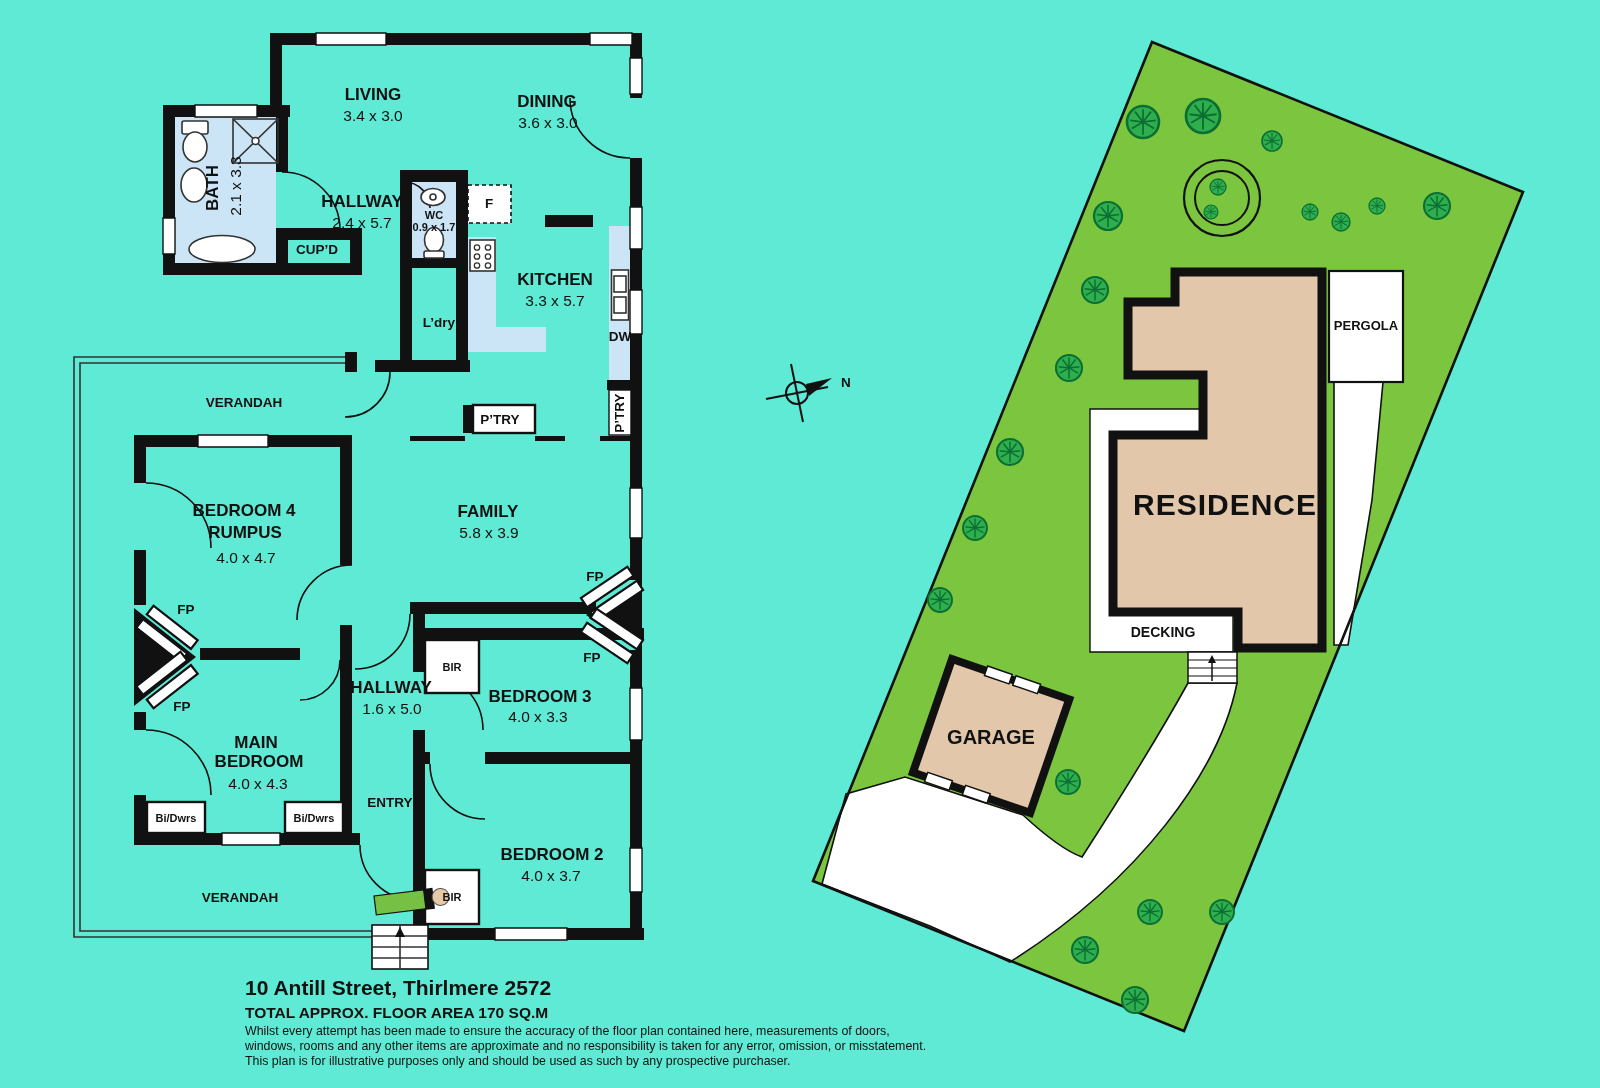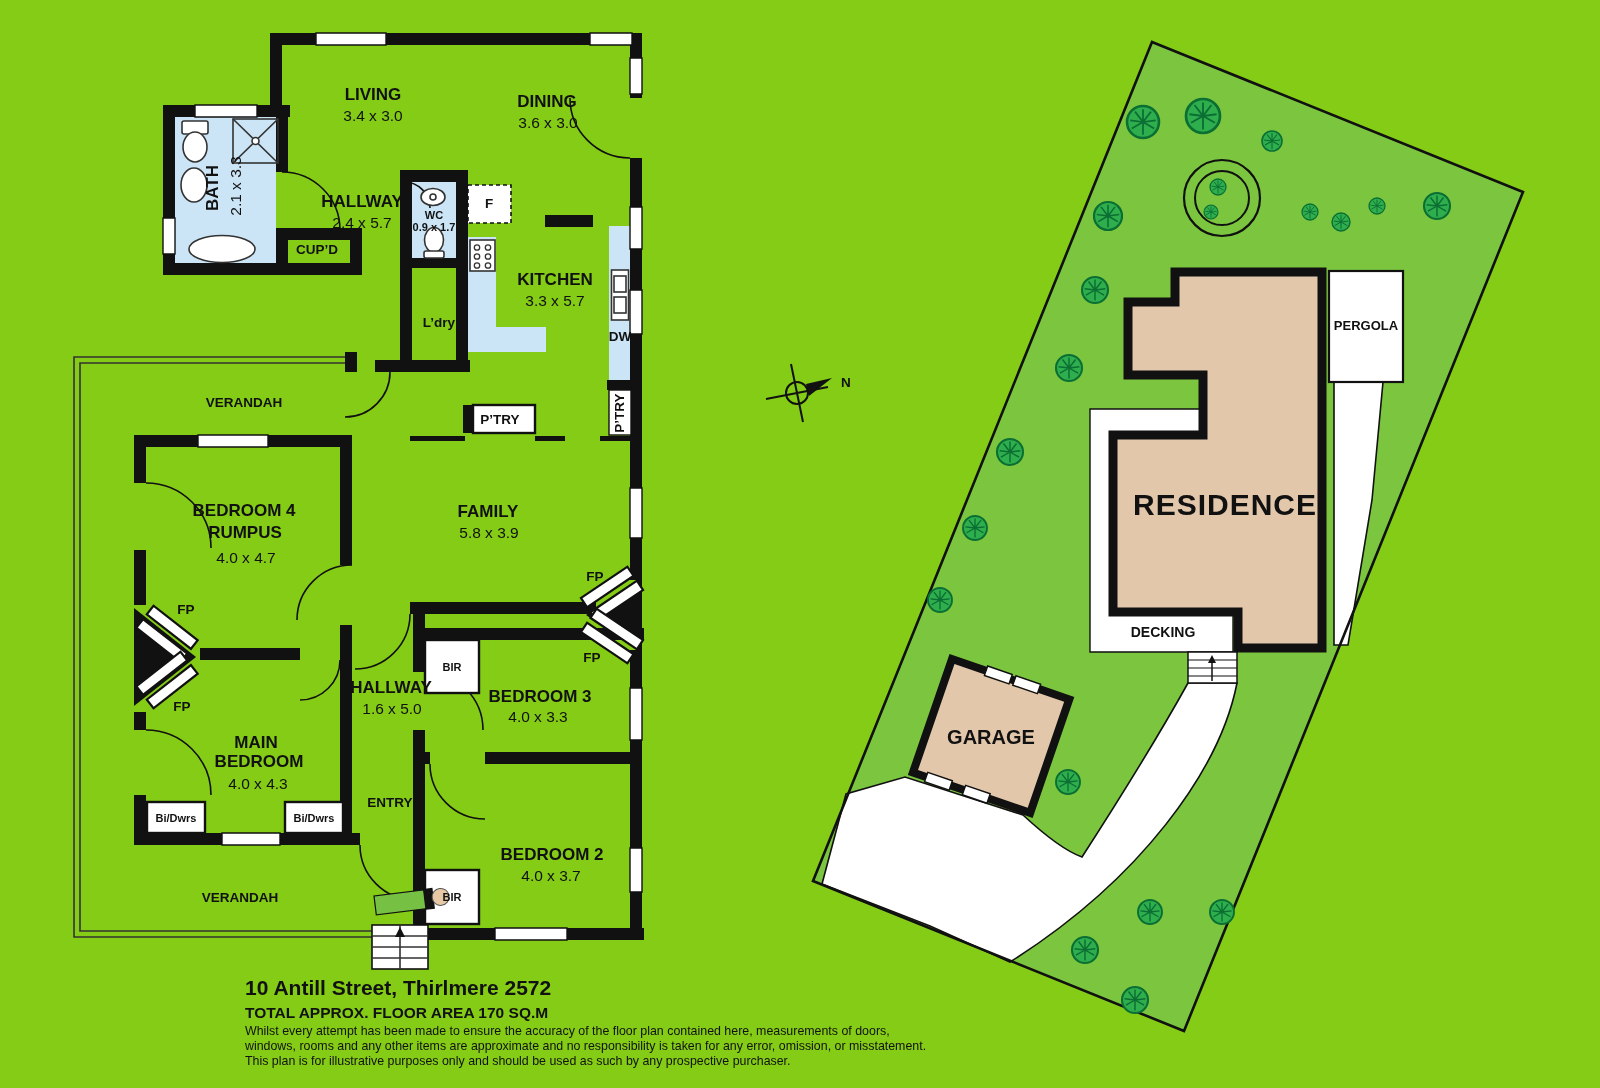--- a/index.html
+++ b/index.html
@@ -1,16 +1,16 @@
 <!DOCTYPE html>
 <html style="--lot_green: #7cc63f; --tree_green: #2fae4d; --tree_dark: #0b6e33; --building_tan: #e2c7aa; --wet_blue: #cbe5f6; --wall: #111111; --mat_green: #76c043;"><head>
 <meta charset="utf-8">
 <style>
   html,body{margin:0;padding:0;background:#fff;}
-  .page{position:relative;width:1600px;height:1088px;background:#84cc16;overflow:hidden;}
+  .page{position:relative;width:1600px;height:1088px;background:#5eead4;overflow:hidden;}
   svg{display:block;}
   svg text{font-family:"Liberation Sans",sans-serif;fill:#111;}
   .rname{font-size:17px;font-weight:600;text-anchor:middle;}
   .rdim{font-size:15.5px;font-weight:500;text-anchor:middle;}
   .sm{font-size:13.5px;font-weight:600;text-anchor:middle;}
   .xs{font-size:11px;font-weight:700;text-anchor:middle;}
   .wall{fill:var(--wall,#111);}
   .win{fill:#fff;stroke:#111;stroke-width:1.4;}
   .arc{fill:none;stroke:#111;stroke-width:1.6;}
   .blue{fill:var(--wet_blue,#cbe5f6);}

